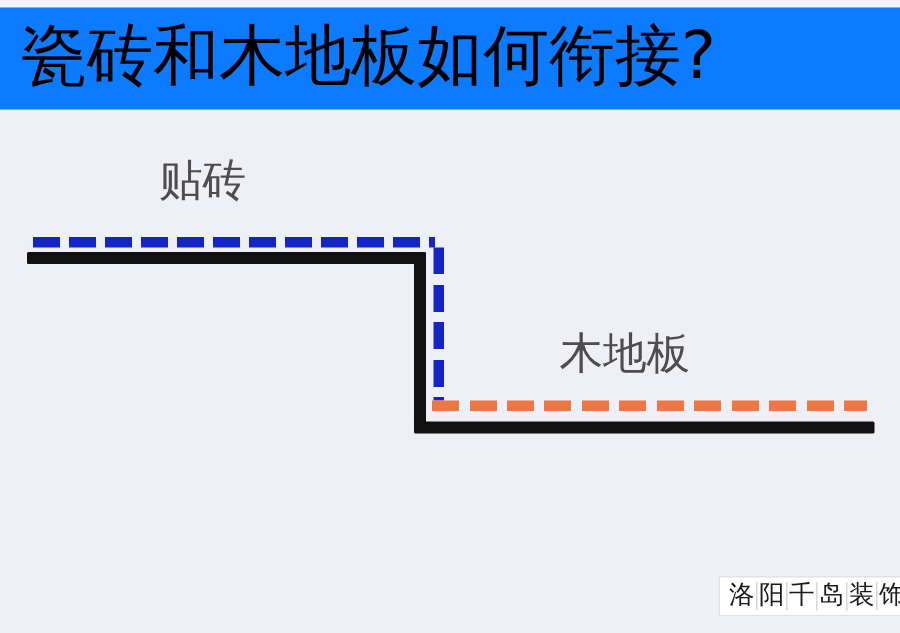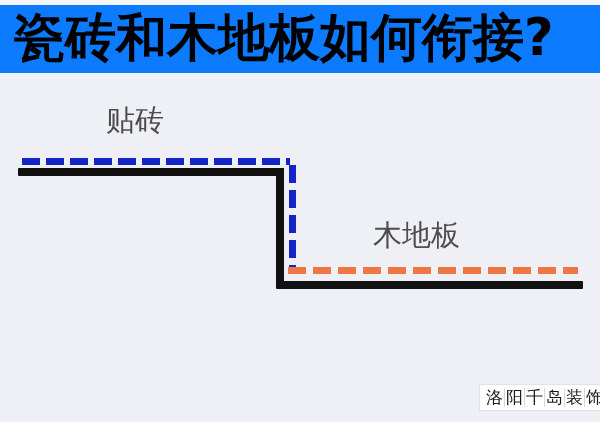--- a/index.html
+++ b/index.html
@@ -30,26 +30,26 @@
     width: 600px;
     height: 68px;
     background: #0d7bff;
     box-sizing: border-box;
   }
   #title-text {
     position: absolute;
     left: 14px;
     top: 50%;
     transform: translateY(-52%);
-    font-size: 51px;
+    font-size: 44px;
     line-height: 1;
     letter-spacing: 0px;
     color: #000000;
     white-space: nowrap;
-    font-weight: 700;
+    font-weight: 400;
     font-family: "DejaVu Sans", "Liberation Sans", sans-serif;
   }
 
   
   #top-sliver {
     position: absolute;
     left: 0;
     top: 0;
     width: 600px;
     height: 5px;

